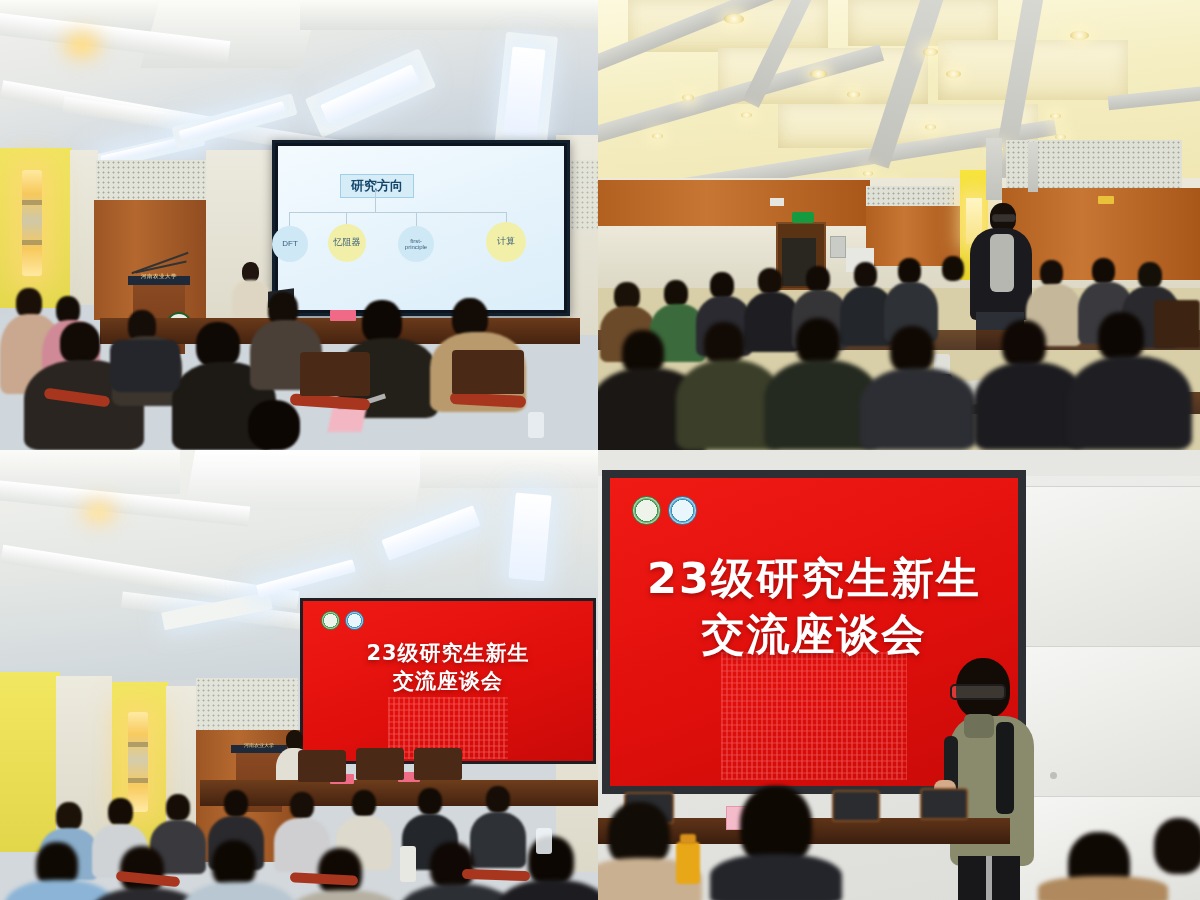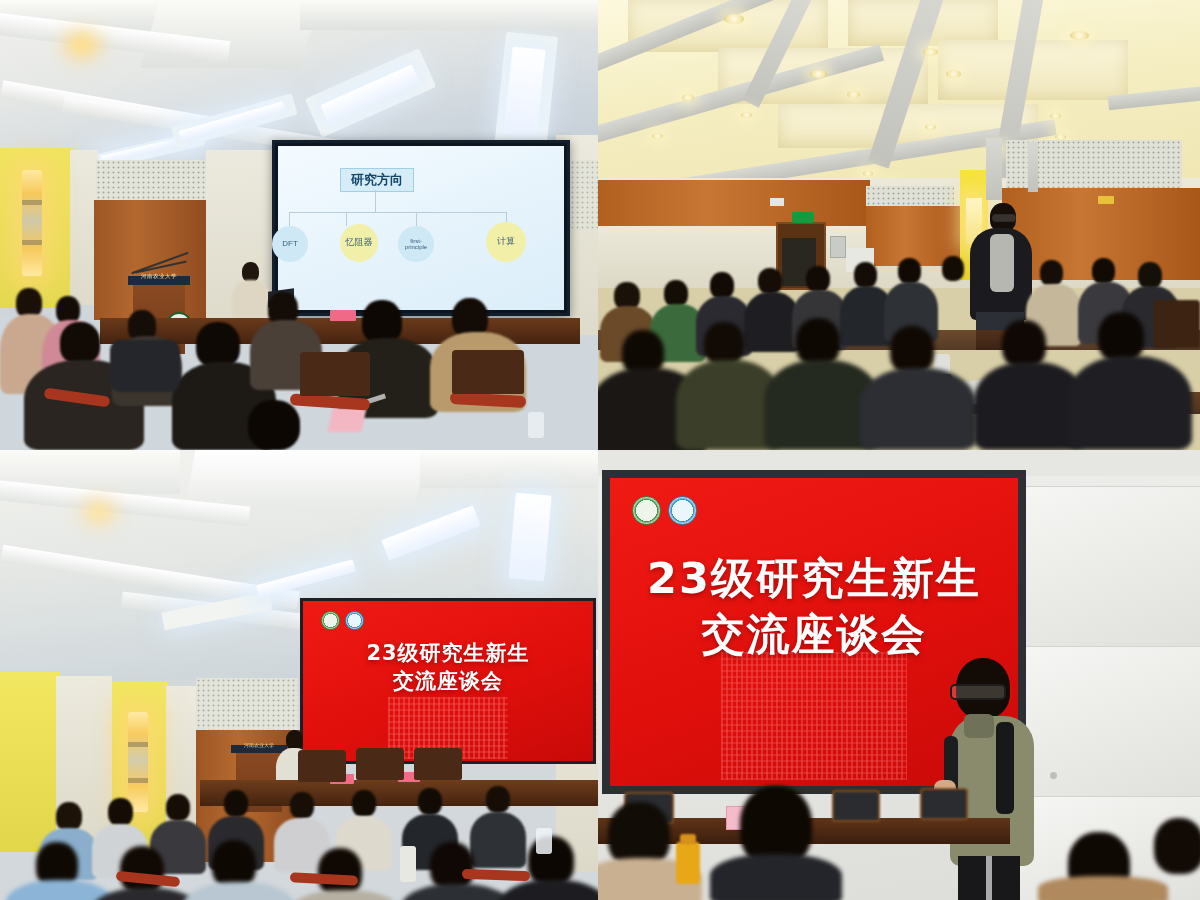--- a/index.html
+++ b/index.html
@@ -138,30 +138,30 @@
 
     <div class="wall" style="left:22px;top:170px;width:20px;height:106px;border-radius:3px;
          background:linear-gradient(180deg,#ffe9a0,#f7c95c 22%,#cfc8a8 48%,#f7c95c 74%,#ffe9a0 100%);
          box-shadow:0 0 26px 12px rgba(255,215,120,.75);"></div>
     <div class="wall" style="left:22px;top:200px;width:20px;height:5px;background:rgba(120,110,80,.5);"></div>
     <div class="wall" style="left:22px;top:240px;width:20px;height:5px;background:rgba(120,110,80,.5);"></div>
 
     <div class="screen">
       <div class="scr-inner">
 
-        <div class="mm-root" style="left:62px;top:22px;width:72px;height:22px;font-size:13px;font-family:Liberation Mono, monospace;">研究方向</div>
+        <div class="mm-root" style="left:62px;top:28px;width:72px;height:22px;font-size:13px;font-family:Liberation Mono, monospace;">研究方向</div>
         <div class="mm-line" style="left:97px;top:44px;width:1px;height:22px;"></div>
         <div class="mm-line" style="left:11px;top:66px;width:218px;height:1px;"></div>
         <div class="mm-line" style="left:11px;top:66px;width:1px;height:14px;"></div>
         <div class="mm-line" style="left:68px;top:66px;width:1px;height:14px;"></div>
         <div class="mm-line" style="left:138px;top:66px;width:1px;height:14px;"></div>
         <div class="mm-line" style="left:228px;top:66px;width:1px;height:14px;"></div>
 
         <div class="node" style="left:-6px;top:80px;width:36px;height:36px;background:#cfe8f5;font-size:8px;">DFT</div>
-        <div class="node" style="left:62px;top:78px;width:38px;height:38px;background:#f2f0a8;font-size:9px;">忆阻器</div>
+        <div class="node" style="left:50px;top:78px;width:38px;height:38px;background:#f2f0a8;font-size:9px;">忆阻器</div>
         <div class="node" style="left:120px;top:80px;width:36px;height:36px;background:#cfe8f5;font-size:6px;padding:2px;box-sizing:border-box;">first-principle</div>
         <div class="node" style="left:208px;top:76px;width:40px;height:40px;background:#f2f0a8;font-size:9px;">计算</div>
       </div>
     </div>
 
     <div class="podium" style="left:133px;top:282px;width:52px;height:72px;"></div>
     <div class="podium-top" style="left:128px;top:276px;width:62px;height:9px;"></div>
     <div style="position:absolute;left:136px;top:273px;width:46px;height:8px;color:#f0e2a8;font-size:5.5px;
          letter-spacing:.5px;text-align:center;font-family:'DejaVu Sans',sans-serif;">河南农业大学</div>
     <div class="podium-emblem" style="left:166px;top:312px;width:22px;height:22px;"></div>

